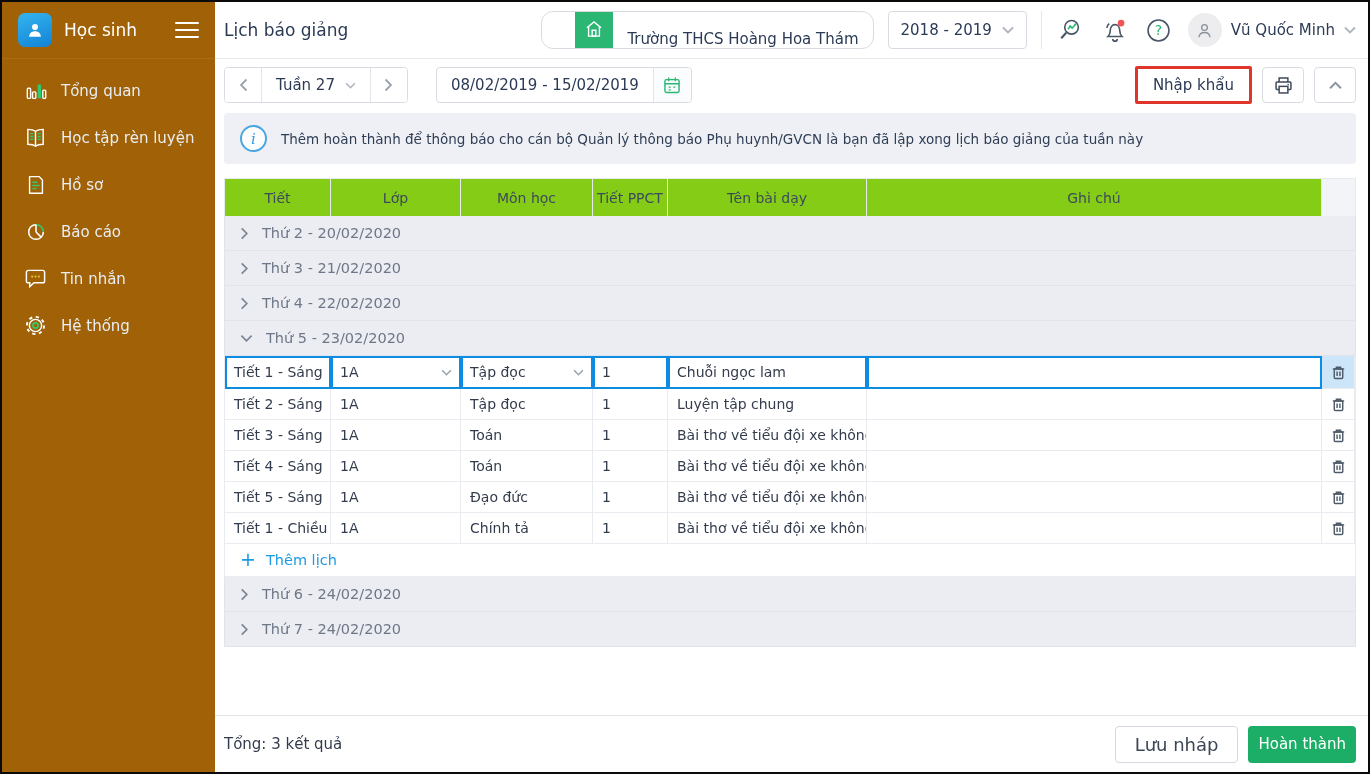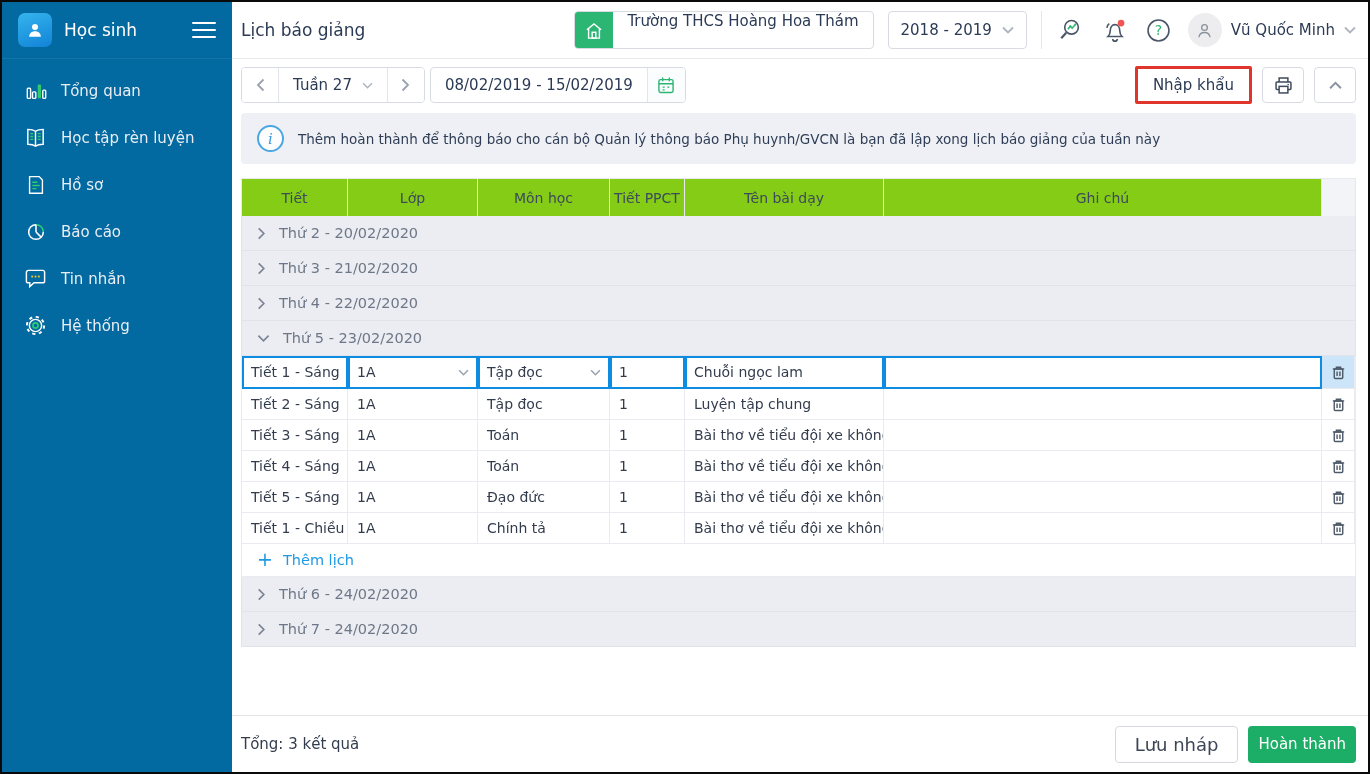--- a/index.html
+++ b/index.html
@@ -4,50 +4,50 @@
 <style>
   * { box-sizing: border-box; margin: 0; padding: 0; }
   html,body { width:1370px; height:774px; }
   body {
     font-family: "DejaVu Sans", "Liberation Sans", sans-serif;
     background:#fff; color:#333c4d; overflow:hidden;
   }
   .window { width:1370px; height:774px; border:2px solid #0a0a0a; display:flex; }
 
   
-  .sidebar { width:230px; background:#0369a1; flex-shrink:0; display:flex; flex-direction:column; }
+  .sidebar { width:213px; background:#a16207; flex-shrink:0; display:flex; flex-direction:column; }
   .sb-header { height:57px; display:flex; align-items:center; padding:0 16px; gap:12px; border-bottom:1px solid rgba(255,255,255,0.07); }
   .sb-avatar { width:34px; height:34px; border-radius:7px; background:linear-gradient(160deg,#35b4ee 0%,#1183d6 100%); display:flex; align-items:center; justify-content:center; flex-shrink:0; }
   .sb-title { color:#fff; font-size:17px; flex:1; }
   .hamburger { width:24px; cursor:pointer; display:flex; flex-direction:column; gap:5px; }
   .hamburger span { display:block; height:2px; background:#fff; border-radius:1px; }
   .nav { padding-top:8px; }
   .nav-item { height:47px; display:flex; align-items:center; gap:14px; padding-left:18px; color:#e9eef3; font-size:15px; cursor:pointer; border-left:4px solid transparent; }
   .nav-item .nico { width:23px; height:23px; flex-shrink:0; display:flex; align-items:center; justify-content:center; }
   .nav-item.active { background:#3d4c5d; border-left-color:#2ecc71; color:#2ecc71; }
 
   
   .main { flex:1; display:flex; flex-direction:column; background:#fff; min-width:0; }
 
   .main-header { height:57px; border-bottom:1px solid #e7e9ed; display:flex; align-items:center; padding:0 12px 0 9px; flex-shrink:0; }
   .page-title { font-size:17px; color:#2b3a55; flex:1; }
   .hdr-right { display:flex; align-items:center; gap:14px; }
-  .school-box { display:flex; align-items:flex-start; border:1px solid #d8dce2; border-radius:4px; height:38px; overflow:hidden; cursor:pointer; }
+  .school-box { display:flex; align-items:flex-end; border:1px solid #d8dce2; border-radius:12px; height:38px; overflow:hidden; cursor:pointer;padding-left:33px; }
   .school-ico { width:38px; height:38px; background:#2bb673; display:flex; align-items:center; justify-content:center; }
   .school-name { padding:0 14px; font-size:15px; color:#2b3a55; }
   .year-box { display:flex; align-items:center; gap:10px; border:1px solid #d8dce2; border-radius:4px; height:38px; padding:0 12px; font-size:15px; color:#2b3a55; cursor:pointer; }
   .v-div { width:1px; height:38px; background:#e5e7eb; }
   .hdr-icon { width:30px; height:30px; display:flex; align-items:center; justify-content:center; cursor:pointer; position:relative; }
   .user-box { display:flex; align-items:center; gap:9px; cursor:pointer; }
   .user-avatar { width:34px; height:34px; border-radius:50%; background:#ededef; display:flex; align-items:center; justify-content:center; }
   .user-name { font-size:15px; color:#2b3a55; }
 
   
   .toolbar { height:52px; display:flex; align-items:center; padding:0 12px 0 9px; flex-shrink:0; }
-  .tb-left { display:flex; align-items:center; gap:5px; flex:1; }
+  .tb-left { display:flex; align-items:center; gap:28px; flex:1; }
   .week-group { display:flex; align-items:stretch; border:1px solid #d8dce2; border-radius:4px; height:36px; overflow:hidden; }
   .week-btn { width:36px; display:flex; align-items:center; justify-content:center; cursor:pointer; color:#8a93a2; background:#fff; }
   .week-sel { display:flex; align-items:center; gap:10px; padding:0 14px; border-left:1px solid #e2e5ea; border-right:1px solid #e2e5ea; font-size:15px; color:#2b3a55; cursor:pointer; }
   .date-box { display:flex; align-items:stretch; border:1px solid #d8dce2; border-radius:4px; height:36px; overflow:hidden; cursor:pointer; }
   .date-text { display:flex; align-items:center; padding:0 14px; font-size:15px; color:#2b3a55; }
   .date-cal { width:38px; display:flex; align-items:center; justify-content:center; border-left:1px solid #e2e5ea; background:#fbfcfd; }
   .tb-right { display:flex; align-items:center; gap:10px; }
   .import-btn { height:38px; padding:0 15px; background:#fff; border:3px solid #e0352a; border-radius:2px; font-size:15px; color:#2b3a55; cursor:pointer; font-family:inherit; }
   .sq-btn { width:42px; height:36px; border:1px solid #d8dce2; border-radius:4px; background:#fff; display:flex; align-items:center; justify-content:center; cursor:pointer; }
 

